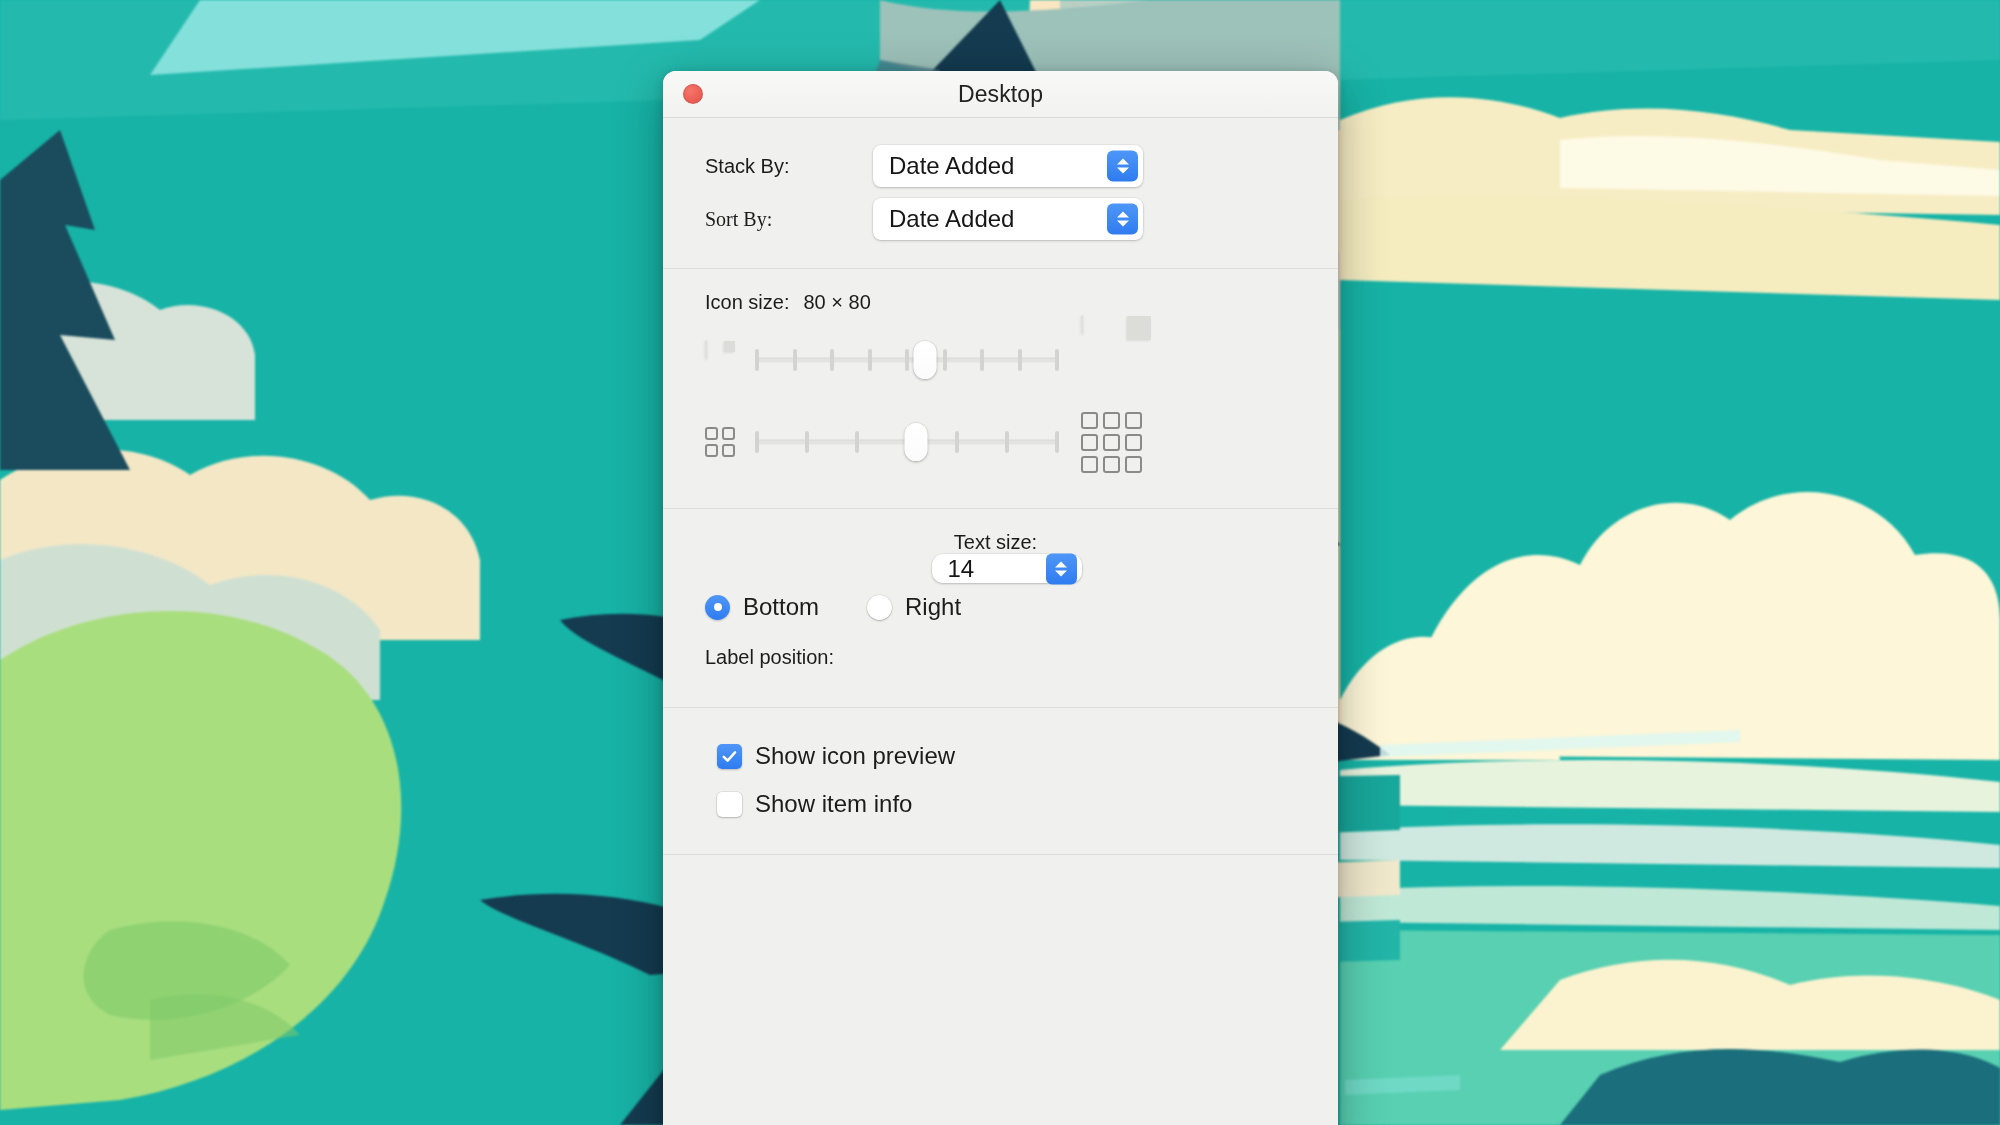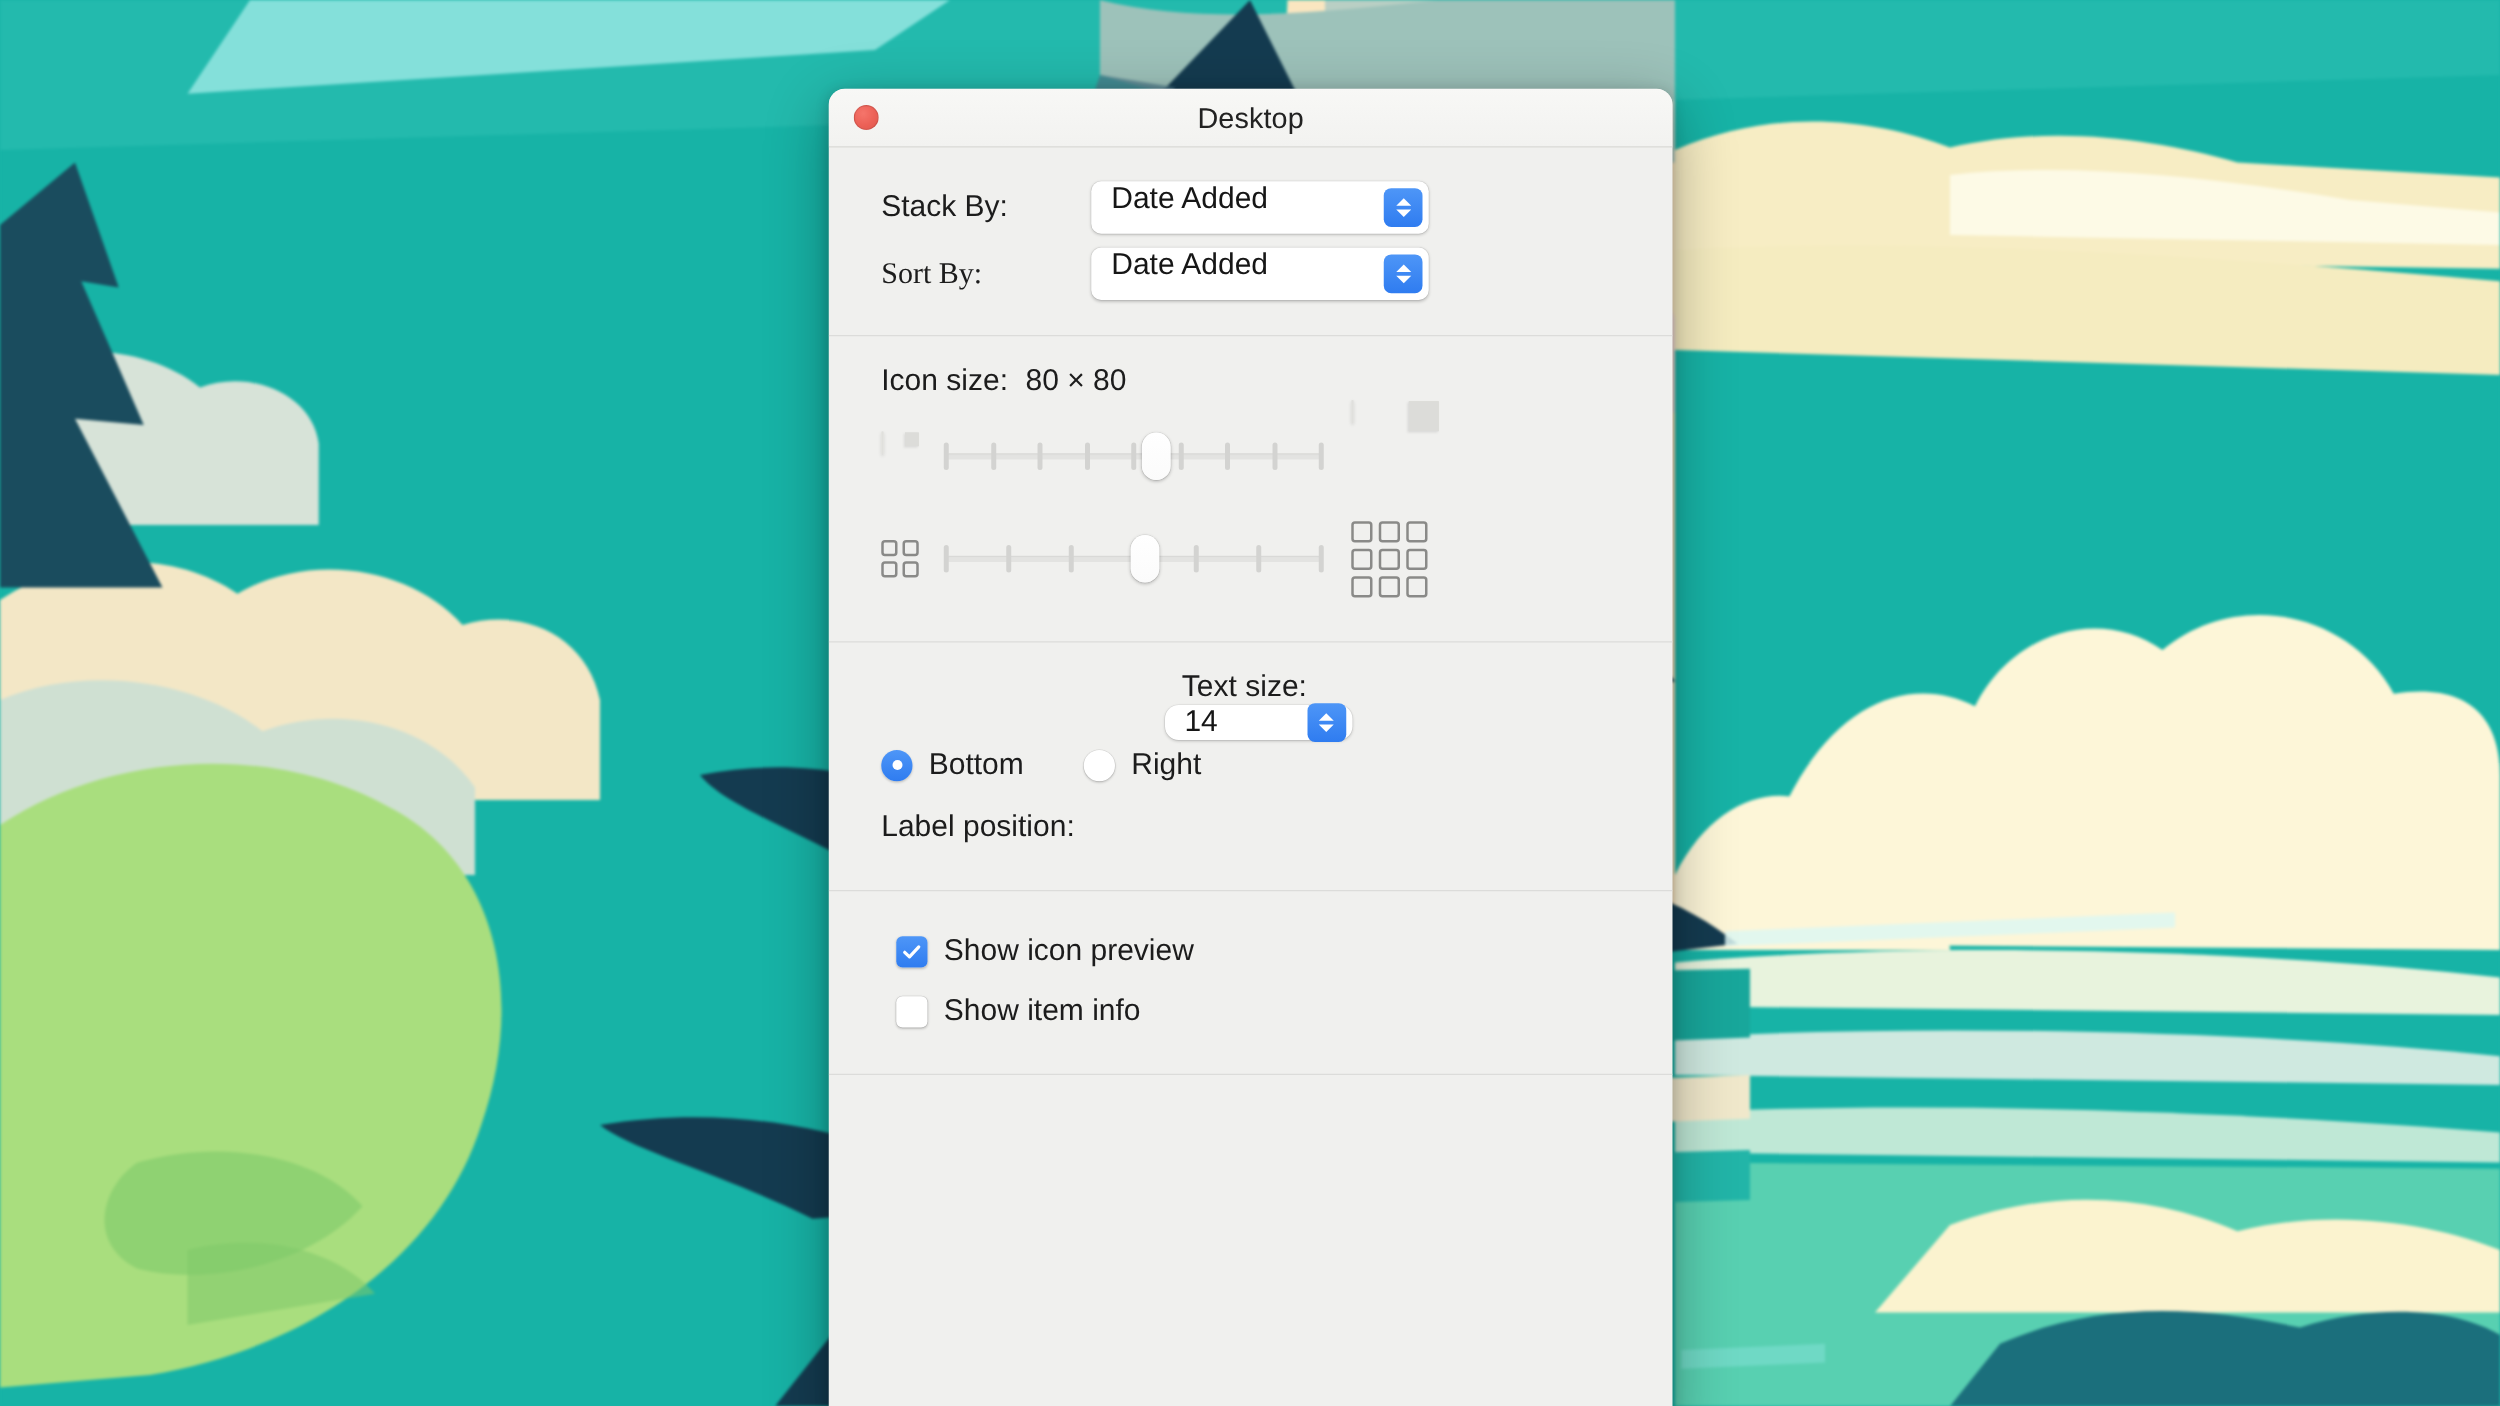--- a/index.html
+++ b/index.html
@@ -43,30 +43,30 @@
   .window-title {
     font-size:23px; color:#222; letter-spacing:0.1px;
   }
 
   
   .section { padding: 0 0; }
   .divider { height:1px; background:#dcdcda; margin:0; }
 
   
   .row { display:flex; align-items:center; }
-  .lbl { font-size:24px; color:#1c1c1c; }
+  .lbl { font-size:20px; color:#1c1c1c; }
 
   
   .popup {
     position:relative;
     height:42px;
     background:#ffffff;
     border-radius:8px;
     box-shadow: 0 1px 2.5px rgba(0,0,0,0.20), 0 0 0 0.5px rgba(0,0,0,0.07);
-    display:flex; align-items:flex-start;
+    display:flex; align-items:center;
     cursor:pointer;
   }
   .popup .val { font-size:24px; color:#161616; padding-left:16px; }
   .stepper {
     position:absolute; right:5px; top:50%; transform:translateY(-50%);
     width:31px; height:31px; border-radius:6px;
     background: linear-gradient(180deg,#4e96f7 0%, #2f7cf0 100%);
     display:flex; flex-direction:column; align-items:center; justify-content:center;
     gap:3px;
   }

